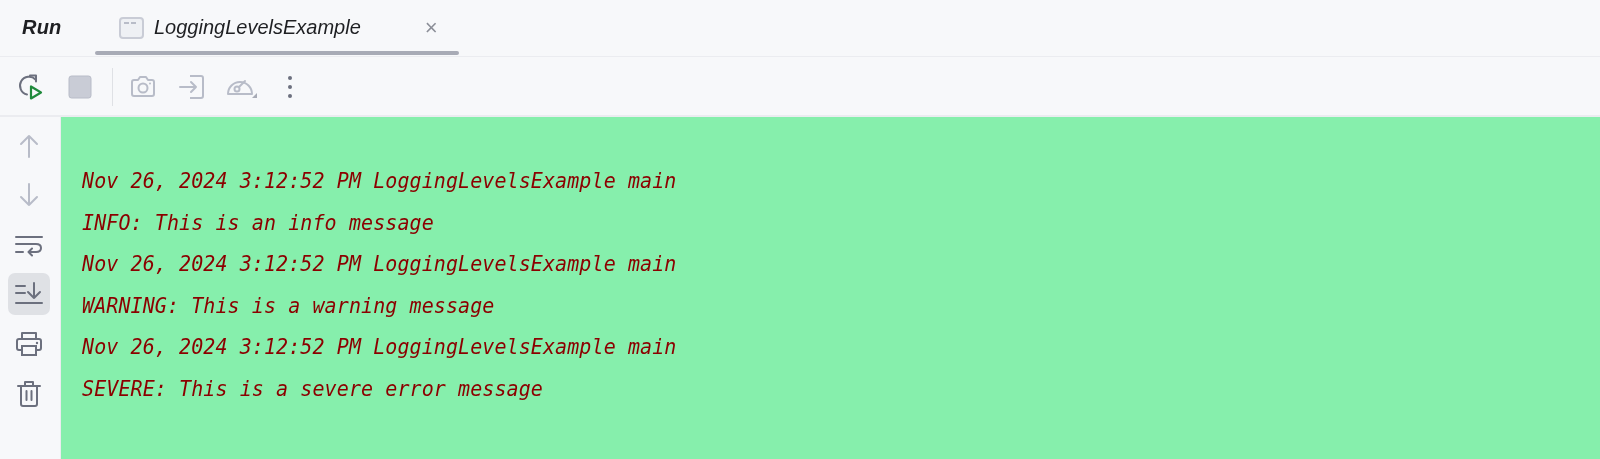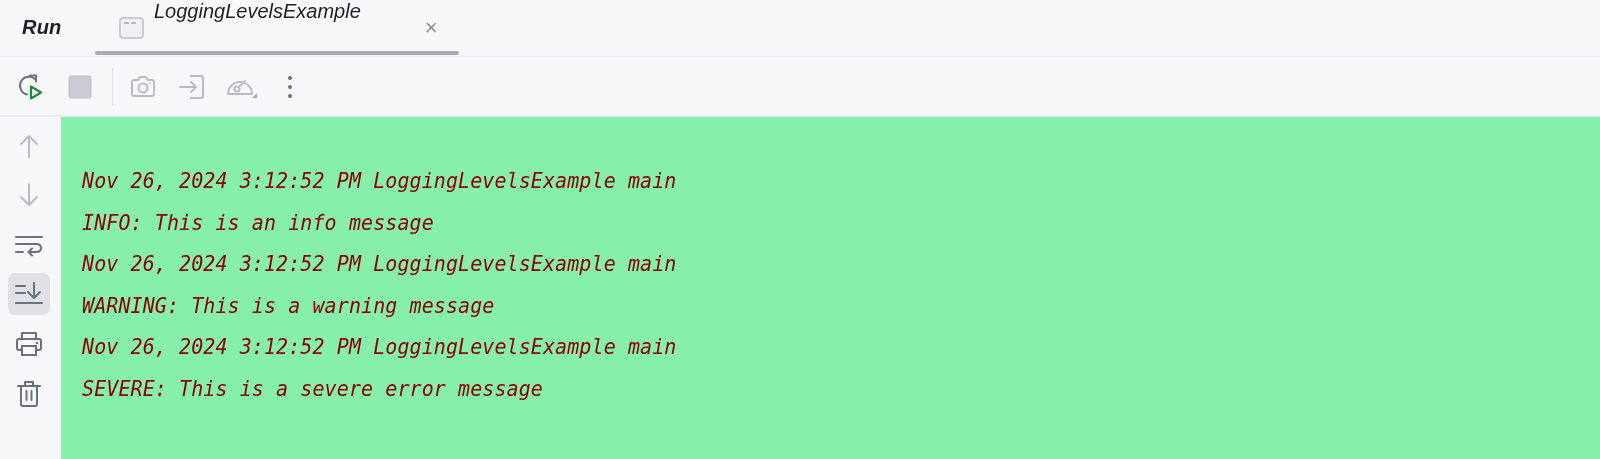--- a/index.html
+++ b/index.html
@@ -27,21 +27,21 @@
     }
     .tab-icon {
       position: absolute; left: 24px; top: 17px; width: 25px; height: 22px;
       border: 2px solid #c9ccd6; border-radius: 4px; background: #eef0f4;
     }
     .tab-icon::before {
       content: ""; position: absolute; left: 3px; top: 3px; width: 5px; height: 2px;
       background: #b8bcc8; box-shadow: 7px 0 0 #b8bcc8;
     }
     .tab-label {
-      position: absolute; left: 59px; top: 0;
+      position: absolute; left: 59px; top: 16px;
       font-size: 20px; color: #1e1f22;
     }
     .tab-close {
       position: absolute; left: 326px; top: 16px; width: 20px; height: 24px;
       color: #8c8f98; font-size: 22px; line-height: 24px; text-align: center;
     }
     .tab-underline {
       position: absolute; left: 0; bottom: 2px; width: 364px; height: 4px;
       background: #a8abb6; border-radius: 2px;
     }

